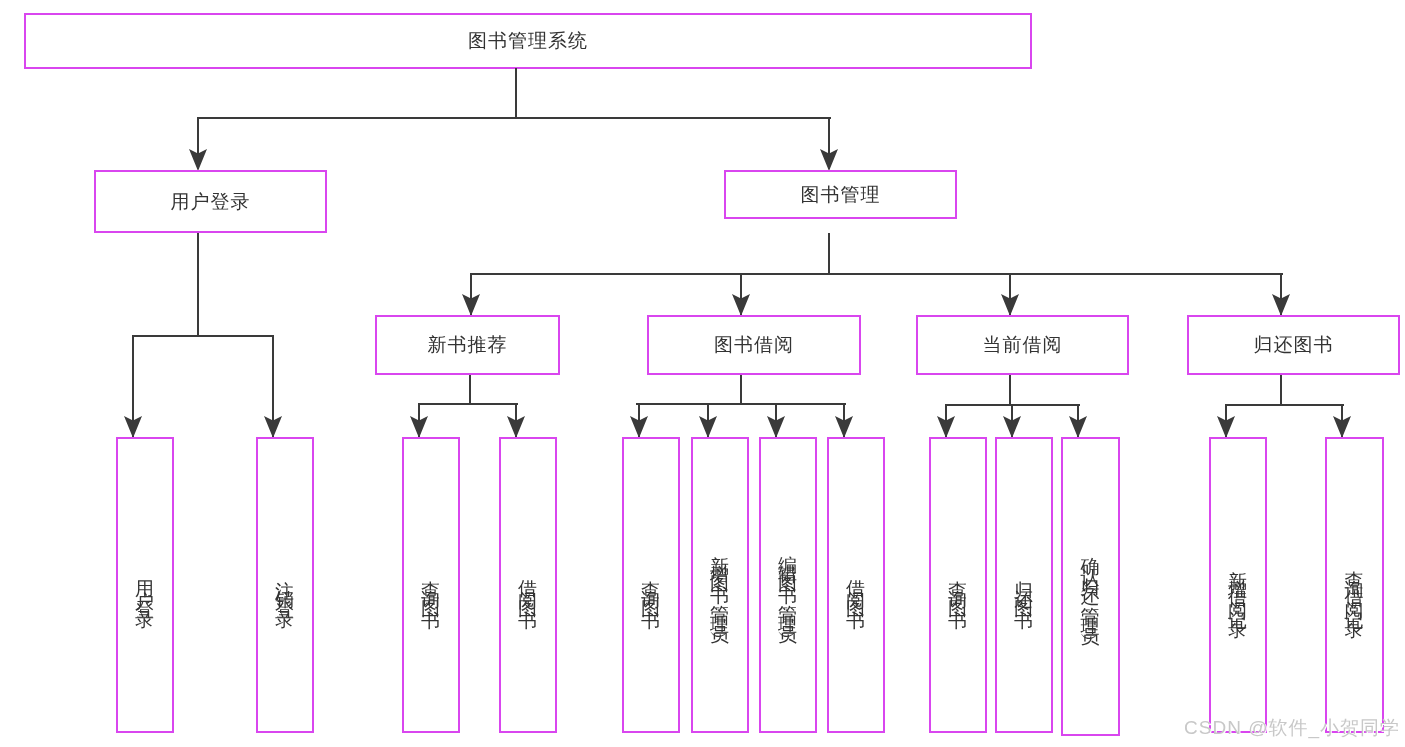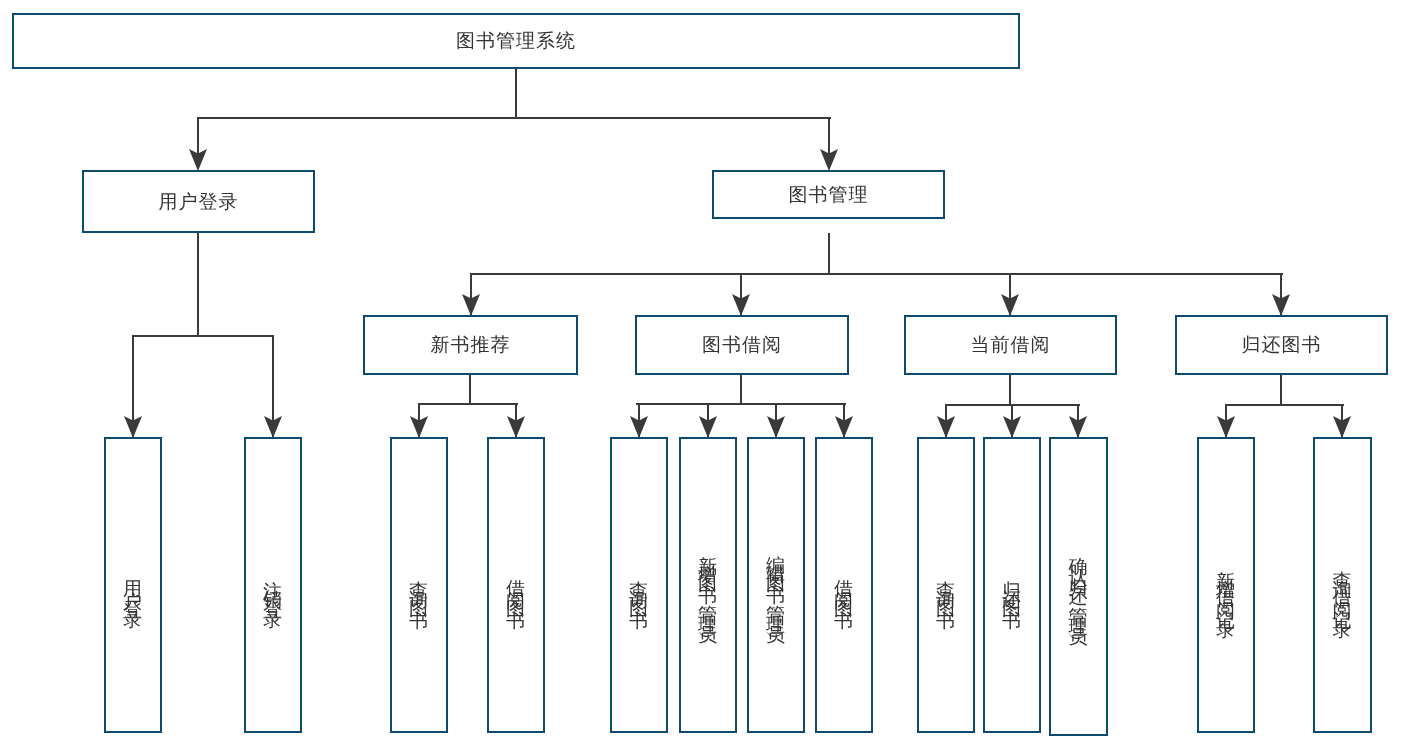--- a/index.html
+++ b/index.html
@@ -6,28 +6,29 @@
   #canvas{
     position:relative;
     width:1405px;height:747px;
     background:#ffffff;
     font-family:"Liberation Sans","DejaVu Sans",sans-serif;
     overflow:hidden;
   }
   .box{
     position:absolute;
     box-sizing:border-box;
-    border:2px solid #0c4a6e;
+    border:2px solid #d946ef;
     background:#ffffff;
     display:flex;
     align-items:center;
     justify-content:center;
     color:#333333;
     font-size:19px;
     letter-spacing:1px;
+    margin-left:12px;
   }
   .leaf .vtext{
     writing-mode:vertical-rl;
     text-orientation:mixed;
     letter-spacing:10px;
     line-height:1;
     font-size:19px;
     color:#333333;
   }
   .hline,.vline{position:absolute;background:#3a3a3a;}
@@ -84,21 +85,21 @@
   <div class="hline" style="left:470px;top:273px;width:813px;"></div>
   <div class="vline" style="left:470px;top:273px;height:42px;"></div>
   <div class="arrowhead" style="left:462px;top:294px;"></div>
   <div class="vline" style="left:740px;top:273px;height:42px;"></div>
   <div class="arrowhead" style="left:732px;top:294px;"></div>
   <div class="vline" style="left:1009px;top:273px;height:42px;"></div>
   <div class="arrowhead" style="left:1001px;top:294px;"></div>
   <div class="vline" style="left:1280px;top:273px;height:42px;"></div>
   <div class="arrowhead" style="left:1272px;top:294px;"></div>
 
-  <div class="box" style="left:363px;top:315px;width:215px;height:60px;">
+  <div class="box" style="left:363px;top:315px;width:185px;height:60px;">
     <span>新书推荐</span>
   </div>
   <div class="box" style="left:904px;top:315px;width:213px;height:60px;">
     <span>当前借阅</span>
   </div>
   <div class="box" style="left:635px;top:315px;width:214px;height:60px;">
     <span>图书借阅</span>
   </div>
   <div class="box" style="left:1175px;top:315px;width:213px;height:60px;">
     <span>归还图书</span>
@@ -177,14 +178,15 @@
     <span class="vtext">确认归还（管理员）</span>
   </div>
 
   <div class="box leaf" style="left:1197px;top:437px;width:58px;height:296px;">
     <span class="vtext">新增借阅记录</span>
   </div>
   <div class="box leaf" style="left:1313px;top:437px;width:59px;height:296px;">
     <span class="vtext">查询借阅记录</span>
   </div>
 
+  <div class="watermark">CSDN @软件_小贺同学</div>
 
 </div>
 
 </body></html>

